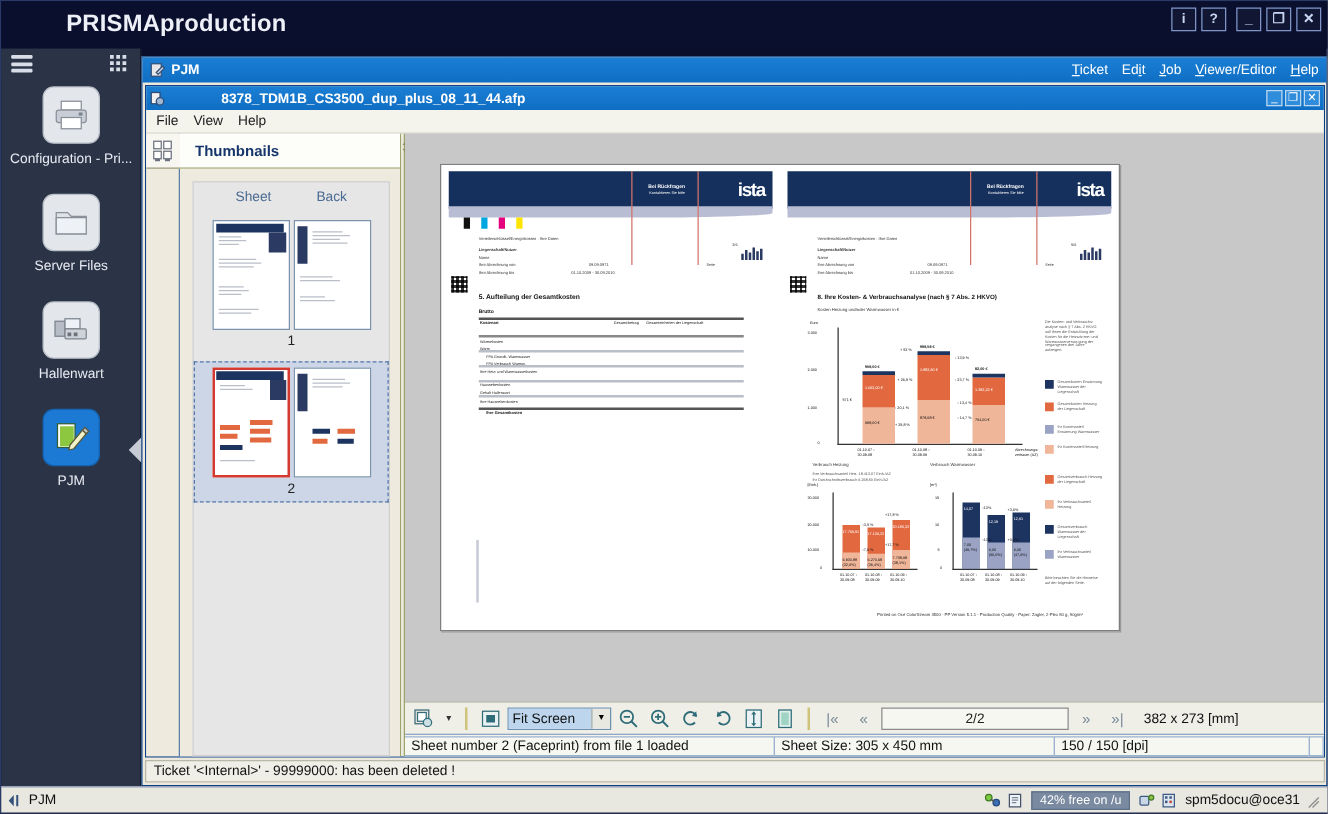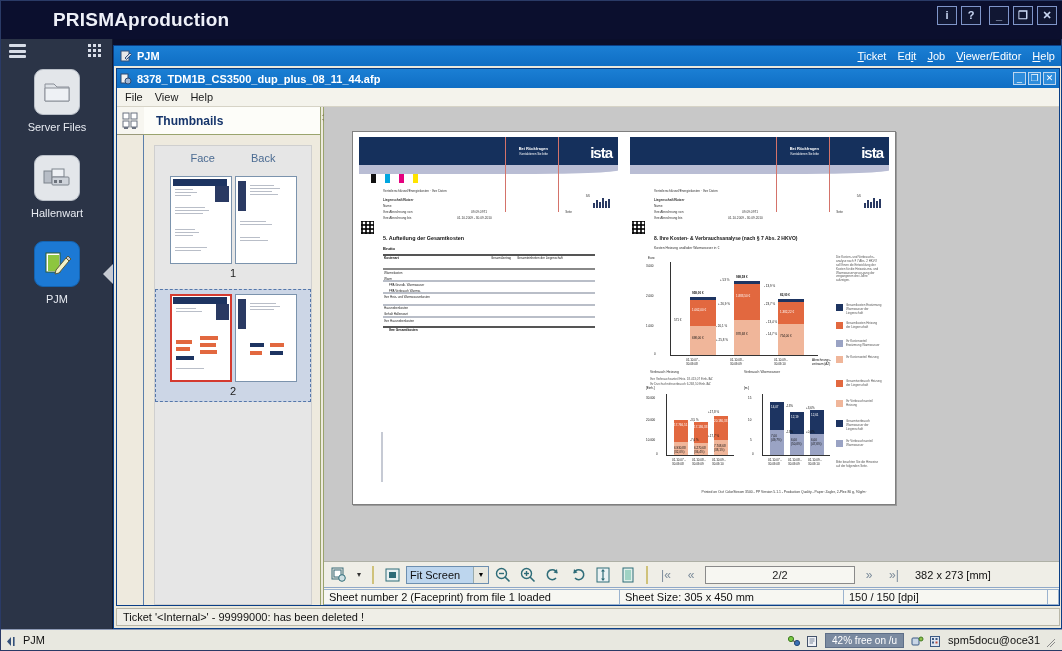--- a/index.html
+++ b/index.html
@@ -53,21 +53,21 @@
      display:flex; align-items:center; padding:0 6px; }
   #pjm-title .t { color:#fff; font-size:11px; font-weight:bold; margin-left:5px; }
   #pjm-menu { margin-left:auto; display:flex; gap:11px; }
   #pjm-menu span { color:#fff; font-size:11px; }
   #pjm-menu span u { text-decoration:underline; }
 
   
   #doc { position:absolute; left:2px; top:22px; width:944px; height:538px;
      background:#f4f3ec; border:1px solid #0b3f86; }
   #doc-title { height:19px; background:linear-gradient(#1b7fd4,#0f6ec4);
-     display:flex; align-items:center; padding:0 3px; }
+     display:flex; align-items:center; padding:0 3px;gap:40px; }
   #doc-title .t { color:#fff; font-size:11px; font-weight:bold; margin-left:5px; }
   #doc-wbtns { margin-left:auto; display:flex; gap:2px; }
   .dbtn { width:13px; height:13px; border:1px solid #bcd6ef; color:#fff;
      font-size:9px; line-height:11px; text-align:center; background:#2f8ddb; }
   #doc-menu { height:19px; background:#f4f3ec; display:flex; align-items:center;
      gap:12px; padding:0 8px; border-bottom:1px solid #d6d3c6; }
   #doc-menu span { font-size:11px; color:#1a1a1a; }
 
   
   #split { position:absolute; left:0; top:38px; right:0; bottom:0; display:flex; }
@@ -221,20 +221,31 @@
           <i></i>
           <i></i>
           <i></i>
           <i></i>
           <i></i>
           <i></i>
           <i></i>
       </div>
     </div>
 
+    <div class="rail-item">
+      <div class="rail-ico">
+        <svg width="30" height="26" viewBox="0 0 30 26">
+          <rect x="7" y="2" width="16" height="7" fill="#fff" stroke="#8a8f98"></rect>
+          <rect x="3" y="9" width="24" height="10" rx="2" fill="#c9ced6" stroke="#8a8f98"></rect>
+          <rect x="7" y="15" width="16" height="9" fill="#fff" stroke="#8a8f98"></rect>
+          <rect x="21" y="11" width="3" height="2.5" fill="#7b838f"></rect>
+        </svg>
+      </div>
+      <div class="rail-lbl">Configuration - Pri...</div>
+    </div>
 
     <div class="rail-item">
       <div class="rail-ico">
         <svg width="30" height="26" viewBox="0 0 30 26">
           <path d="M3 5 h9 l3 3 h12 v14 H3 Z" fill="#dfe3e8" stroke="#8a8f98"></path>
           <path d="M3 9 h24 v13 H3 Z" fill="#eef1f5" stroke="#8a8f98"></path>
         </svg>
       </div>
       <div class="rail-lbl">Server Files</div>
     </div>
@@ -318,21 +329,21 @@
           </div>
         </div>
 
         <div id="thumbpane">
           <div id="thumb-head">
             <span class="h">Thumbnails</span>
           </div>
           <div id="thumb-body">
             <div id="thumb-inner">
               <div class="fb-head">
-                <span>Face</span>
+                <span>Sheet</span>
                 <span>Back</span>
               </div>
 
               <div class="tgroup">
                 <div class="tpair">
                   <div class="tpage">
                     <span class="mb" style="left:2px;top:2px;width:54px;height:7px;"></span>
                     <span class="ml" style="left:44px;top:9px;width:14px;height:16px;background:#2a3a63;"></span>
                     <span class="mg" style="left:4px;top:12px;width:18px;height:1px;"></span>
                     <span class="mg" style="left:4px;top:15px;width:22px;height:1px;"></span>

